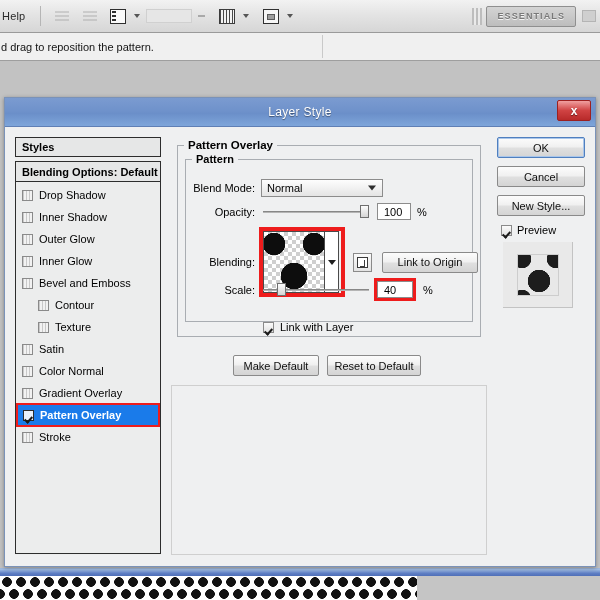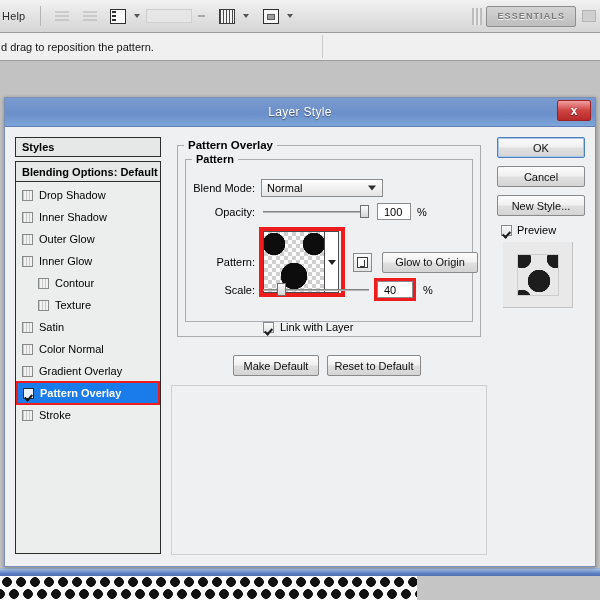--- a/index.html
+++ b/index.html
@@ -420,20 +420,24 @@
               <span class="eff-label">Inner Shadow</span>
             </div>
             <div class="eff">
               <span class="cb empty"></span>
               <span class="eff-label">Outer Glow</span>
             </div>
             <div class="eff">
               <span class="cb empty"></span>
               <span class="eff-label">Inner Glow</span>
             </div>
+            <div class="eff">
+              <span class="cb empty"></span>
+              <span class="eff-label">Bevel and Emboss</span>
+            </div>
             <div class="eff sub">
               <span class="cb empty"></span>
               <span class="eff-label">Contour</span>
             </div>
             <div class="eff sub">
               <span class="cb empty"></span>
               <span class="eff-label">Texture</span>
             </div>
             <div class="eff">
               <span class="cb empty"></span>
@@ -480,32 +484,32 @@
           <span class="lbl" style="width:62px;">Opacity:</span>
           <span class="slider" style="width:106px; margin-left:8px;">
             <span class="track"></span>
             <span class="knob" style="right:0px;"></span>
           </span>
           <span class="numbox" style="width:34px; margin-left:8px;">100</span>
           <span class="pct">%</span>
         </div>
 
         <div class="row" style="left:22px; top:94px; width:288px;">
-          <span class="lbl" style="width:62px;">Pattern:</span>
+          <span class="lbl" style="width:62px;">Blending:</span>
           <span class="swatch-wrap" style="margin-left:8px;">
             <span class="swatch"></span>
             <span class="swatch-arrow-col">
               <span class="swatch-arrow"></span>
             </span>
             <span class="pattern-redbox"></span>
           </span>
           <span class="mini-btn" style="margin-left:14px;">
             <span class="g"></span>
           </span>
-          <span class="btn" style="width:96px; margin-left:10px;">Glow to Origin</span>
+          <span class="btn" style="width:96px; margin-left:10px;">Link to Origin</span>
         </div>
 
         <div class="row" style="left:22px; top:144px; width:288px;">
           <span class="lbl" style="width:62px;">Scale:</span>
           <span class="slider" style="width:106px; margin-left:8px;">
             <span class="track"></span>
             <span class="knob" style="left:14px;"></span>
           </span>
           <span class="numbox redbox" style="width:36px; margin-left:8px;">40</span>
           <span class="pct" style="margin-left:10px;">%</span>

